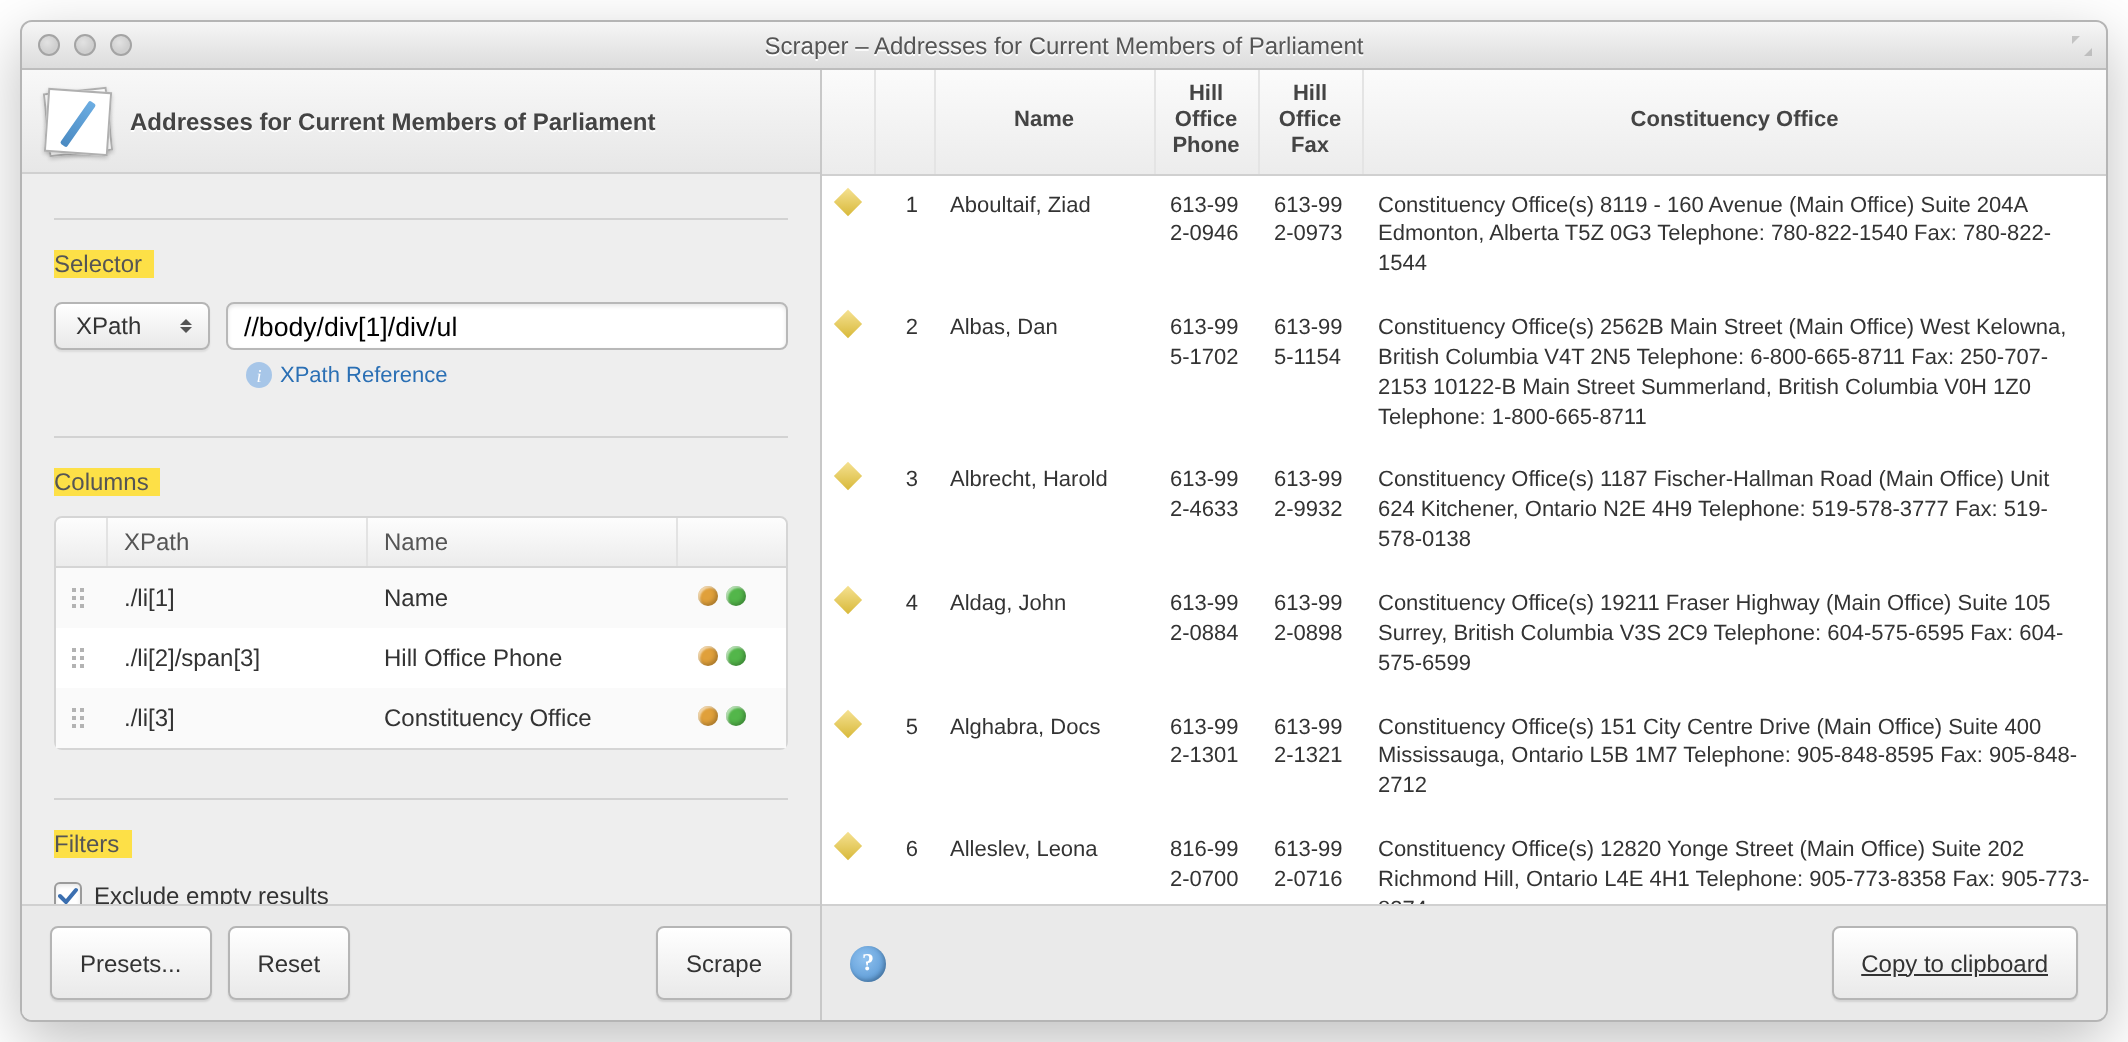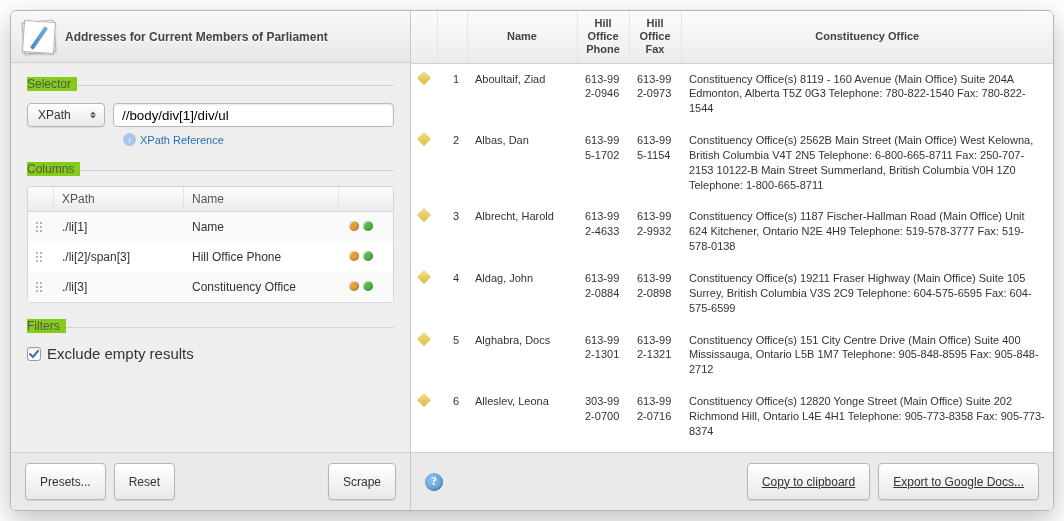--- a/index.html
+++ b/index.html
@@ -113,23 +113,24 @@
   .left-scroll {
     flex:1; overflow:auto; padding: 4px 16px;
   }
   .fieldset {
     border:none; margin:10px 0 16px 0; padding:0;
     position:relative;
   }
   .fieldset .legend {
     color: var(--fieldset-label);
     padding-right:6px;
-    background: #84cc16;
+    background: #fde047;
     position:relative; z-index:1;
     display:inline-block;
+    margin-top:24px;
   }
   .fieldset .rule {
     position:absolute; left:0; right:0; top:8px;
     border-top:1px solid #d2d2d2;
   }
   .selector-row {
     display:flex; gap:8px; margin-top:12px;
   }
   .mac-select {
     height:24px;
@@ -206,22 +207,22 @@
     gap:2px; margin:auto;
   }
   .grip span { background:#b3b3b3; width:2px;height:2px;}
   .dot { width:10px;height:10px;border-radius:50%; display:inline-block;
     box-shadow: inset -1px -1px 2px rgba(0,0,0,.25), inset 1px 1px 1px rgba(255,255,255,.6);
     margin:0 2px;}
   .dot.green{ background: var(--green);}
   .dot.orange{ background: var(--orange);}
 
   .filters-row {
-    display:flex; align-items:center; gap:6px;
-    margin-top:12px; font-size:15px; color:#333;
+    display:flex; align-items:flex-start; gap:6px;
+    margin-top:12px; font-size:12px; color:#333;
   }
   .checkbox {
     width:14px;height:14px;border:1px solid #9b9b9b;border-radius:3px;
     background:#fff; box-shadow: inset 0 1px 2px rgba(0,0,0,.1);
     display:flex;align-items:center;justify-content:center;
   }
   .checkbox svg{display:block;}
 
   .left-footer {
     display:flex; gap:8px;
@@ -299,20 +300,33 @@
     box-shadow: inset -1px -1px 2px rgba(0,0,0,.25);
   }
   .right-footer .mac-button { margin-left:8px;text-decoration:underline; }
   .right-footer .spacer { flex:1; }
 </style>
 </head>
 <body>
 
 <div class="window">
 
+  <div class="titlebar">
+    <div class="traffic-lights">
+      <span></span>
+      <span></span>
+      <span></span>
+    </div>
+    <div class="title">Scraper – Addresses for Current Members of Parliament</div>
+    <div class="expand-corner">
+      <svg viewBox="0 0 12 12">
+          <path d="M1 5 L1 1 L5 1 Z M11 7 L11 11 L7 11 Z" fill="#7a7a7a"></path>
+        </svg>
+    </div>
+  </div>
 
   <div class="body">
 
     <div class="left-pane">
       <div class="doc-header">
         <div class="doc-icon">
           <div class="paper"></div>
             <div class="paper top"></div>
             <div class="pencil"></div>
         </div>
@@ -472,28 +486,27 @@
                 <td class="idx">5</td>
                 <td class="name-col">Alghabra, Docs</td>
                 <td class="phone">613-​992-​1301</td>
                 <td class="fax">613-​992-​1321</td>
                 <td class="const">Constituency Office(s) 151 City Centre Drive (Main Office) Suite 400 Mississauga, Ontario L5B 1M7 Telephone: 905-848-8595 Fax: 905-848-2712</td>
               </tr>
               <tr>
                 <td class="edit"><span class="edit-pencil"></span></td>
                 <td class="idx">6</td>
                 <td class="name-col">Alleslev, Leona</td>
-                <td class="phone">303-​992-​0700</td>
+                <td class="phone">816-​992-​0700</td>
                 <td class="fax">613-​992-​0716</td>
                 <td class="const">Constituency Office(s) 12820 Yonge Street (Main Office) Suite 202 Richmond Hill, Ontario L4E 4H1 Telephone: 905-773-8358 Fax: 905-773-8374</td>
               </tr>
             </tbody>
         </table>
       </div>
       <div class="right-footer">
         <span class="help-badge">?</span>
         <span class="spacer"></span>
         <div class="mac-button">Copy to clipboard</div>
-        <div class="mac-button">Export to Google Docs...</div>
       </div>
     </div>
   </div>
 </div>
 
 </body></html>

